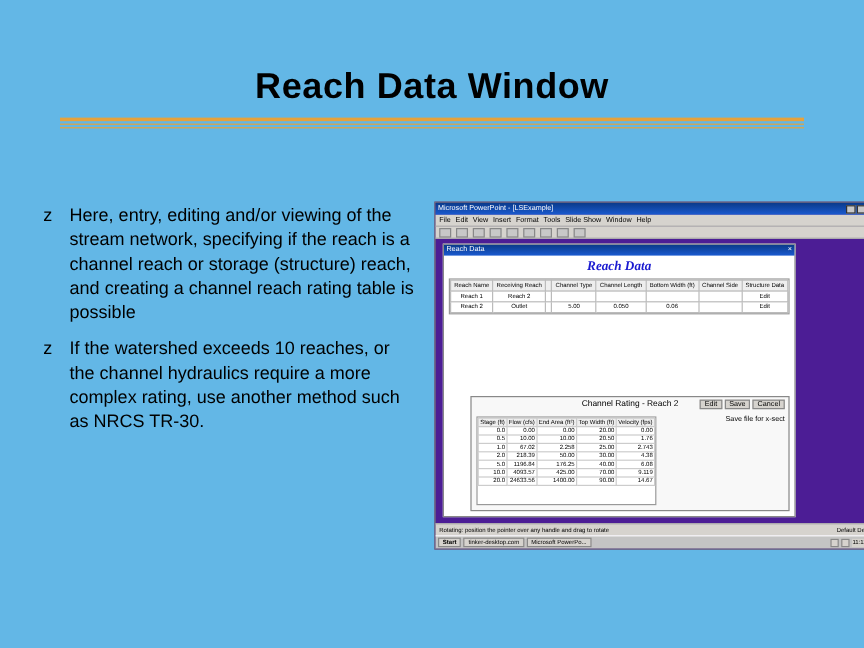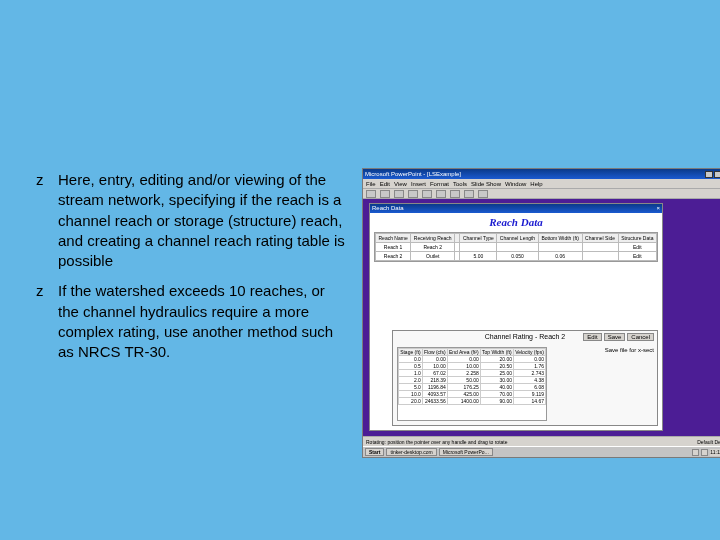--- a/index.html
+++ b/index.html
@@ -95,20 +95,28 @@
   }
   .taskbar .start { background:#d6d3ce; border:1px solid #888; padding:0 3px; font-weight:bold; }
   .taskbar .task { background:#d6d3ce; border:1px solid #888; padding:0 3px; }
   .taskbar .tray { margin-left:auto; display:flex; gap:2px; }
   .taskbar .tray span { width:7px; height:7px; background:#d6d3ce; border:1px solid #888; }
 </style>
 </head>
 <body>
 
 <div class="slide">
+  <div class="title-wrap">
+    <div class="title">Reach Data Window</div>
+    <div class="title-underlines">
+      <div class="thick"></div>
+        <div></div>
+        <div></div>
+    </div>
+  </div>
 
   <div class="body">
     <div class="bullet">
       <span class="mark">z</span>
       <span>Here, entry, editing and/or viewing of the stream network, specifying if the reach is a channel reach or storage (structure) reach, and creating a channel reach rating table is possible</span>
     </div>
     <div class="bullet">
       <span class="mark">z</span>
       <span>If the watershed exceeds 10 reaches, or the channel hydraulics require a more complex rating, use another method such as NRCS TR-30.</span>
     </div>

